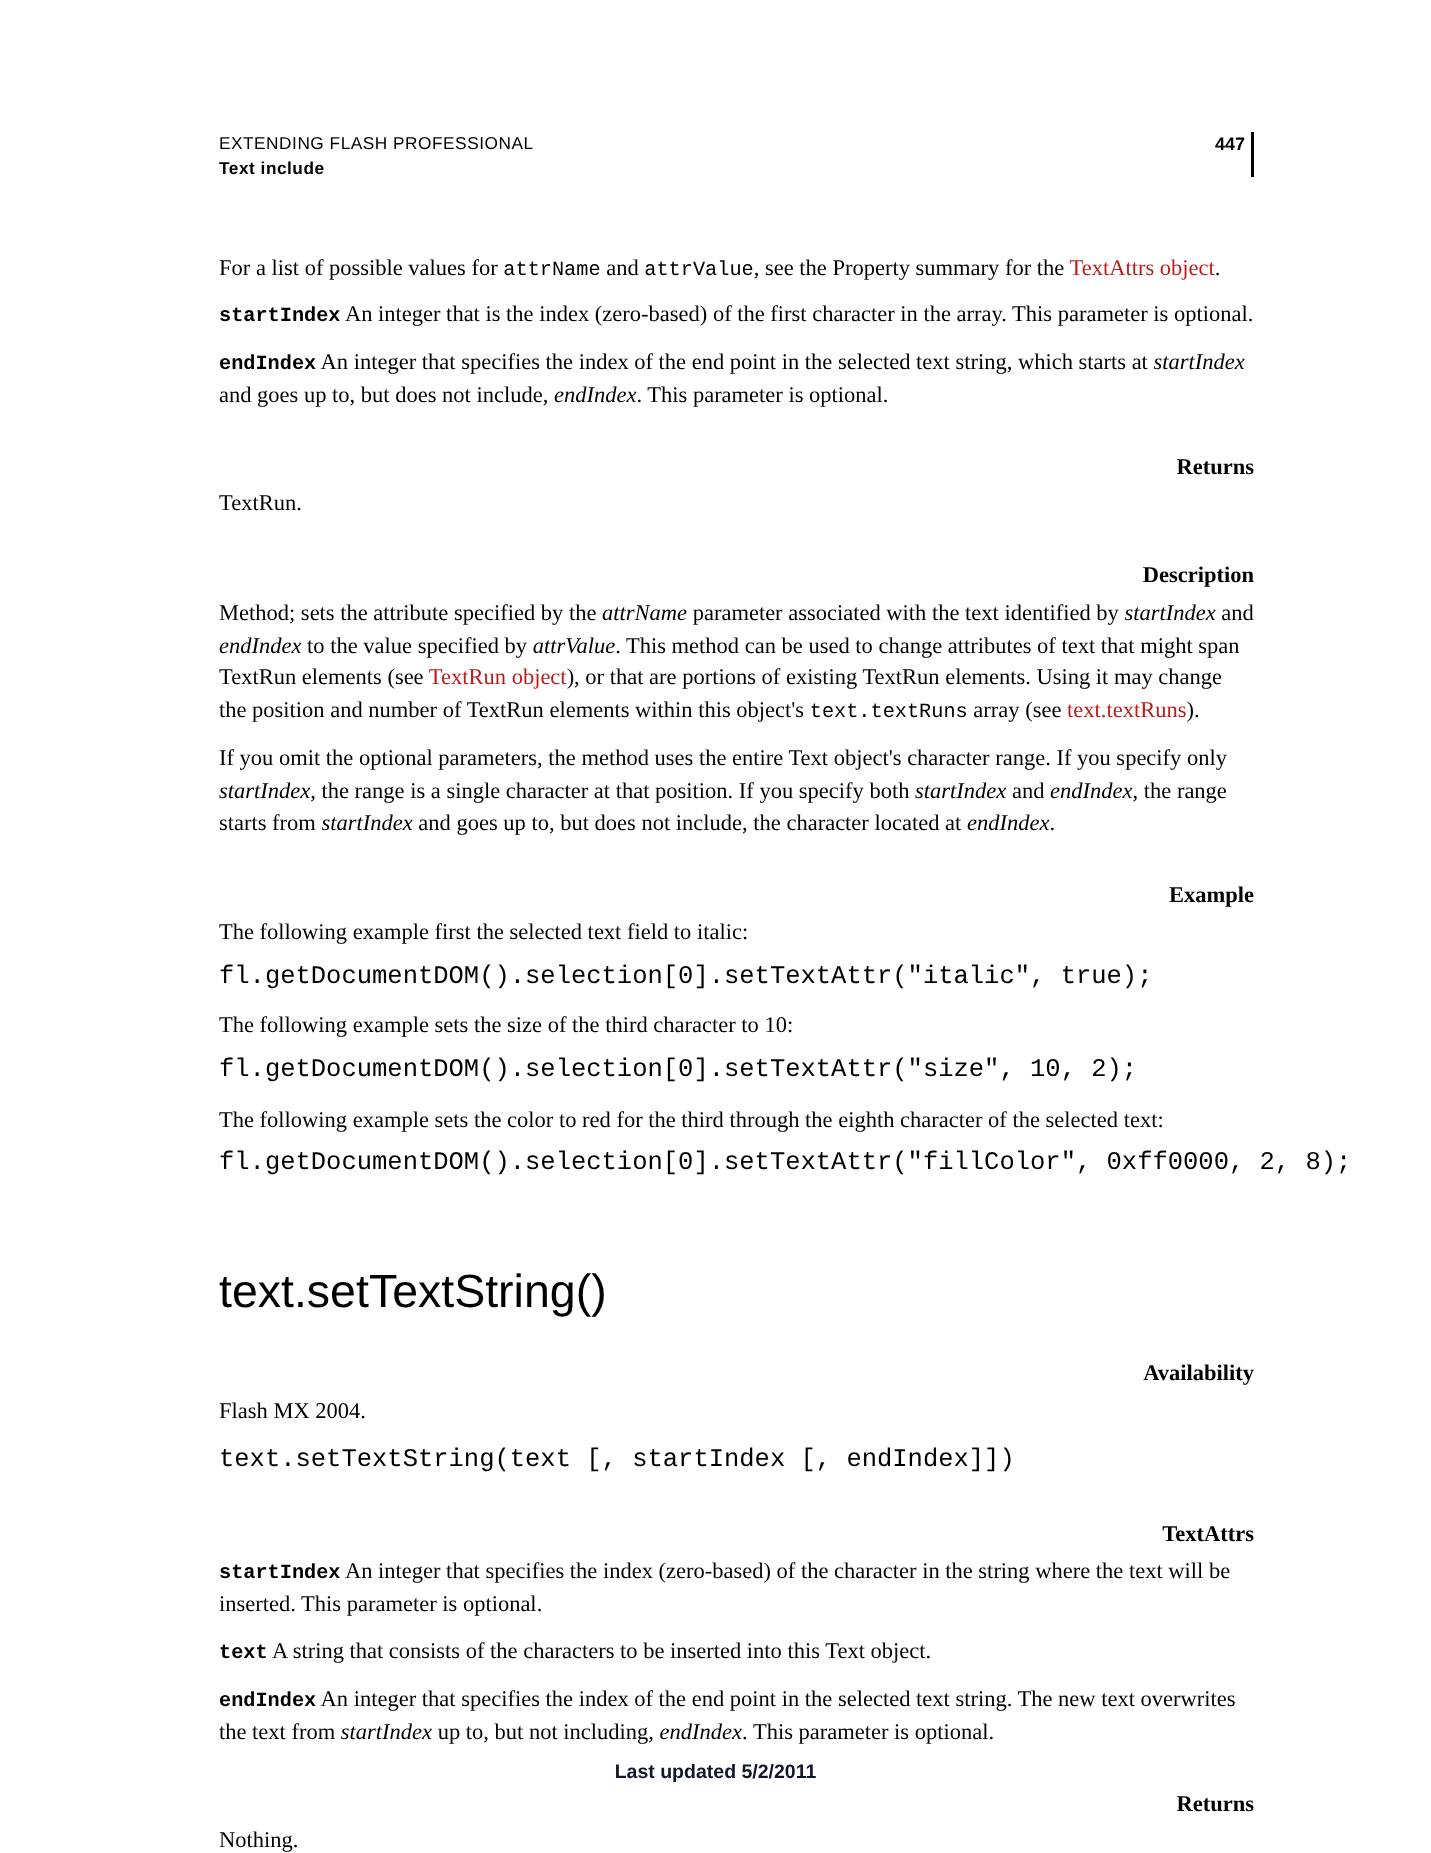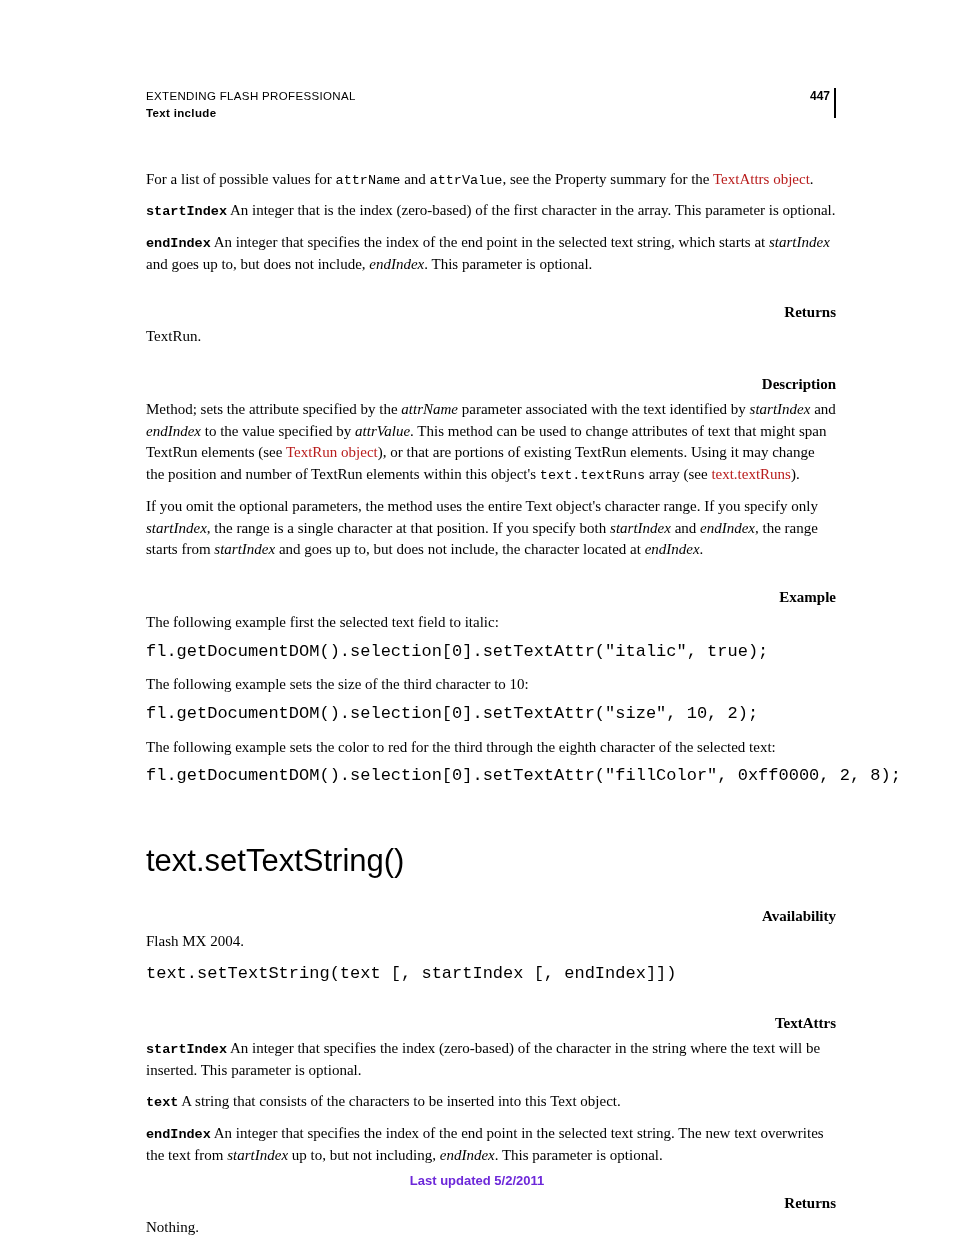--- a/index.html
+++ b/index.html
@@ -73,21 +73,21 @@
   }
   .footer {
     position: absolute;
     left: 0;
     bottom: 44px;
     width: 100%;
     text-align: center;
     font-family: "Myriad Pro", Arial, sans-serif;
     font-size: 13px;
     font-weight: bold;
-    color: #6d28d9;
+    color: #0f172a;
   }
 </style>
 </head>
 <body>
 
 <div class="page">
 
   <div class="header">
     <div class="header-left">
       <div class="header-title">EXTENDING FLASH PROFESSIONAL</div>

